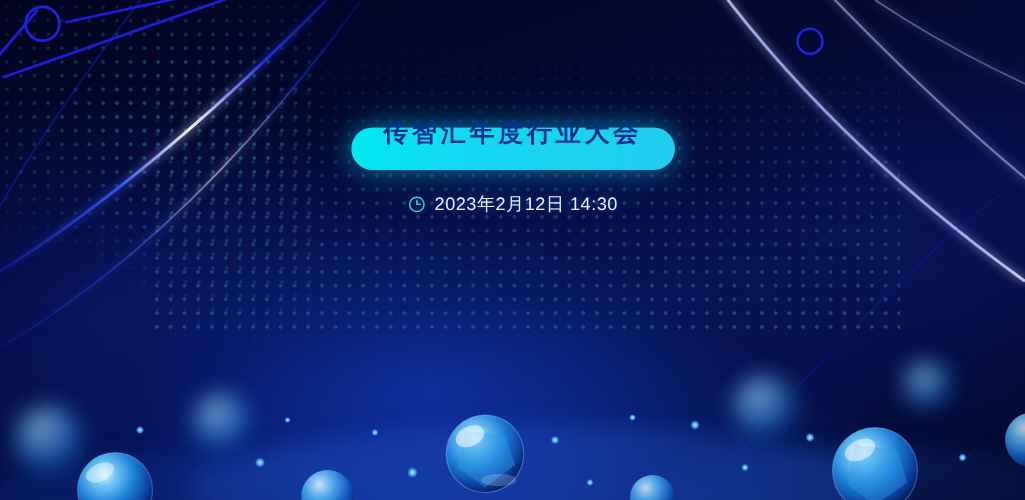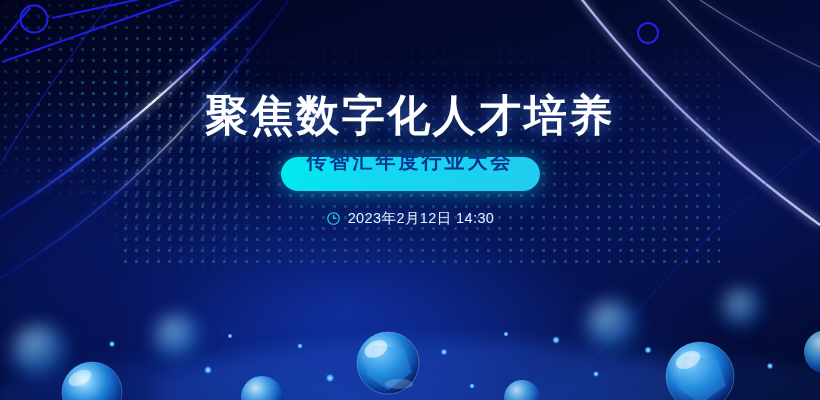--- a/index.html
+++ b/index.html
@@ -232,21 +232,20 @@
       <circle cx="648" cy="350" r="3.8" fill="url(#dotGlow)"></circle>
       <circle cx="770" cy="366" r="3.4" fill="url(#dotGlow)"></circle>
       <circle cx="230" cy="336" r="2.6" fill="url(#dotGlow)"></circle>
       <circle cx="506" cy="334" r="2.8" fill="url(#dotGlow)"></circle>
     </g>
   </svg>
 
   <div class="content">
 
     <div class="title-block">
-      <div class="title-line">聚焦数字化人才培养</div>
     </div>
 
     <div class="pill">
       <span class="pill-text">传智汇年度行业大会</span>
     </div>
 
     <div class="meta">
 
       <div class="meta-row date">
         <svg class="meta-icon" width="15" height="15" viewBox="0 0 24 24">

